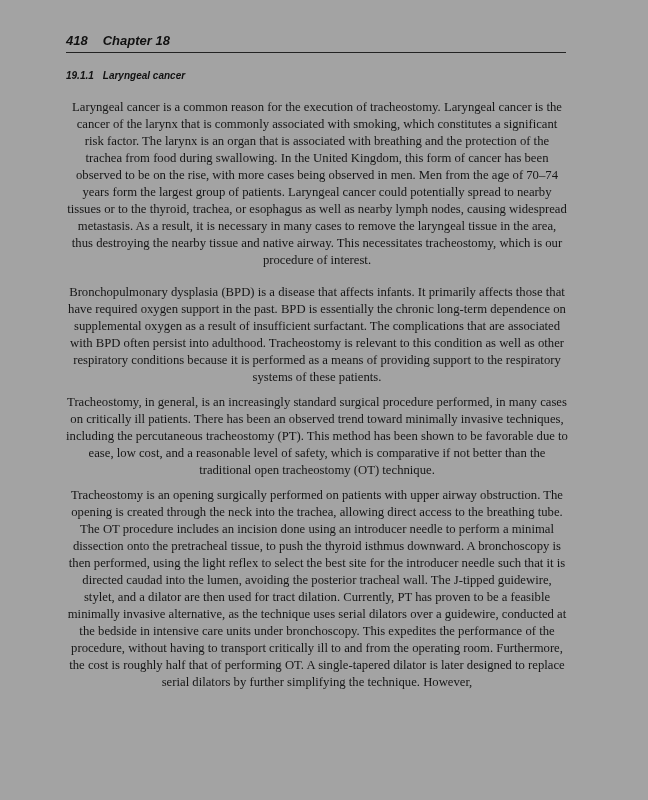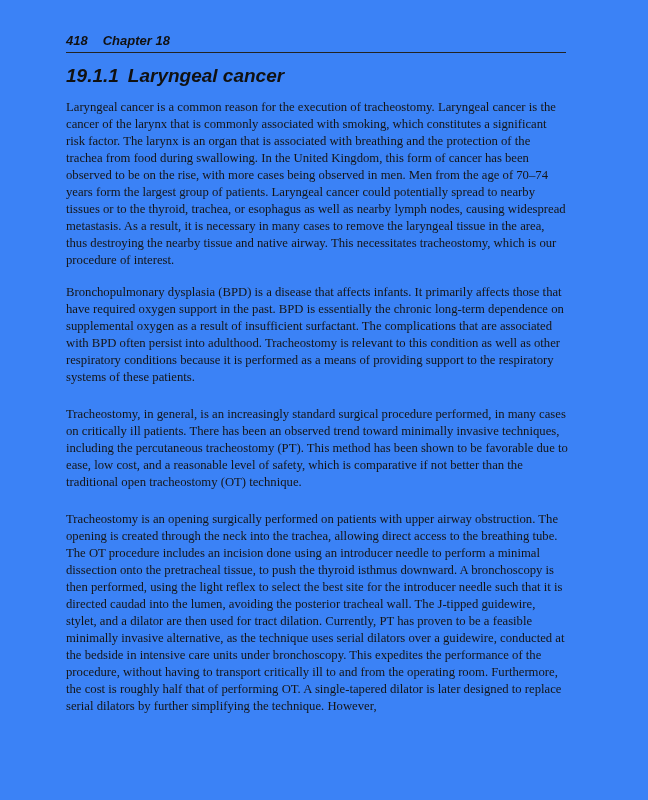--- a/index.html
+++ b/index.html
@@ -4,21 +4,21 @@
 <style>
   html, body {
     margin: 0;
     padding: 0;
     background: #ffffff;
   }
   .page {
     position: relative;
     width: 648px;
     height: 800px;
-    background: #3b82f6;
+    background: #a3a3a3;
     box-sizing: border-box;
     padding: 33px 82px 0 66px;
     color: #151515;
     overflow: hidden;
   }
   .running-head {
     font-family: "Liberation Sans", sans-serif;
     font-weight: bold;
     font-style: italic;
     font-size: 13px;
@@ -33,41 +33,41 @@
   .head-rule {
     border: none;
     border-top: 1.4px solid #222222;
     margin: 4px 0 0 0;
     width: 500px;
   }
   .section-heading {
     font-family: "Liberation Sans", sans-serif;
     font-weight: bold;
     font-style: italic;
-    font-size: 19px;
+    font-size: 10px;
     line-height: 17px;
     color: #111111;
     margin: 0;
   }
   .section-heading .h-num {
     margin-right: 9px;
   }
   #heading-1 { margin-top: 14px; }
   #heading-2 { margin-top: 21px; }
   .body-text {
     font-family: "Liberation Serif", serif;
     font-size: 12.7px;
     line-height: 17px;
     color: #151515;
     width: 502px;
-    text-align: left;
+    text-align: center;
     margin: 0;
   }
   .para-first { margin-top: 15px; }
-  .para-follow { margin-top: 20px; }
+  .para-follow { margin-top: 8px; }
 </style>
 </head>
 <body>
 
 <div class="page">
 
   <div class="running-head">
     <span class="page-num">418</span>
     <span class="chapter-label">Chapter 18</span>
   </div>

